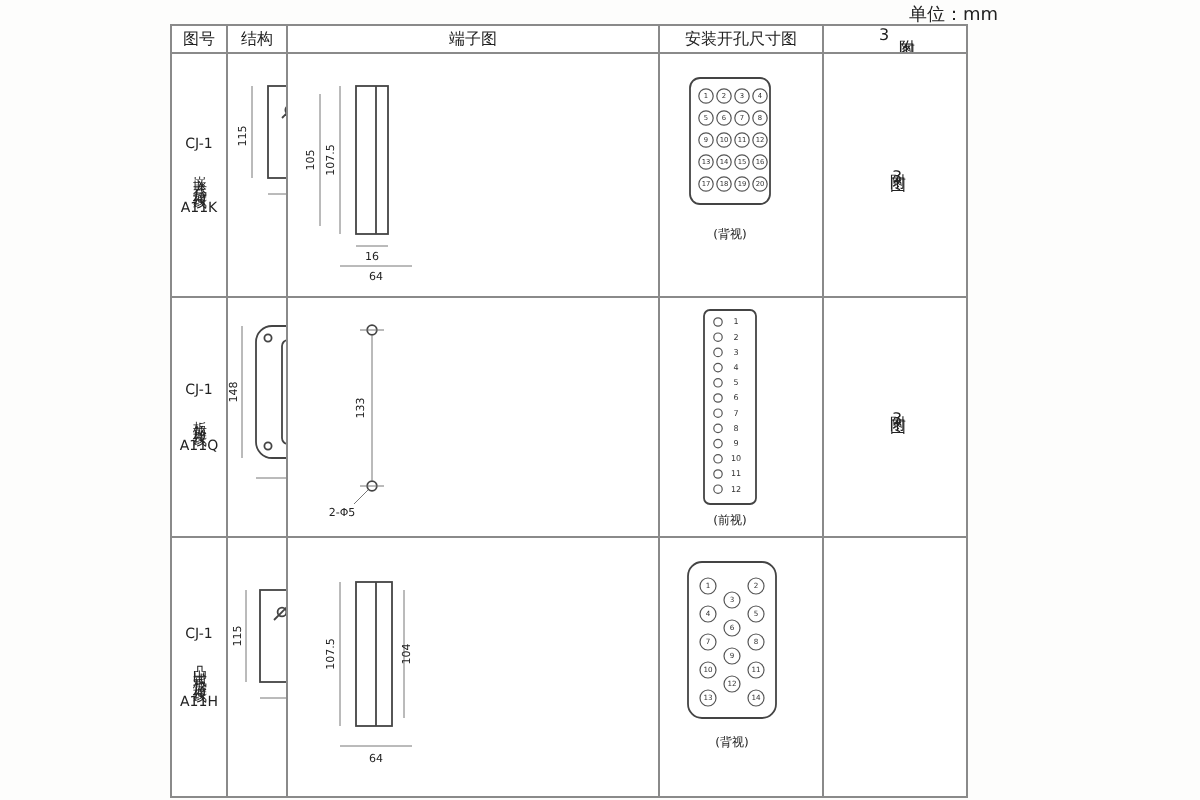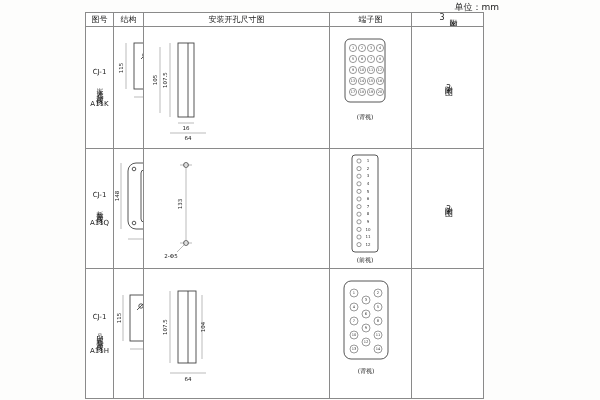--- a/index.html
+++ b/index.html
@@ -26,22 +26,22 @@
 </style>
 </head>
 <body>
 
 <div class="unit">单位：mm</div>
 
 <div class="tbl">
 
   <div class="hc">图号</div>
   <div class="hc">结构</div>
+  <div class="hc">端子图</div>
   <div class="hc">安装开孔尺寸图</div>
-  <div class="hc">端子图</div>
 
   <div class="figc">
     <span class="vert">附图3</span>
   </div>
   <div class="struct">
     <span>CJ-1</span>
     <span class="vert">嵌入式后接线</span>
     <span>A11K</span>
   </div>
   <div>

